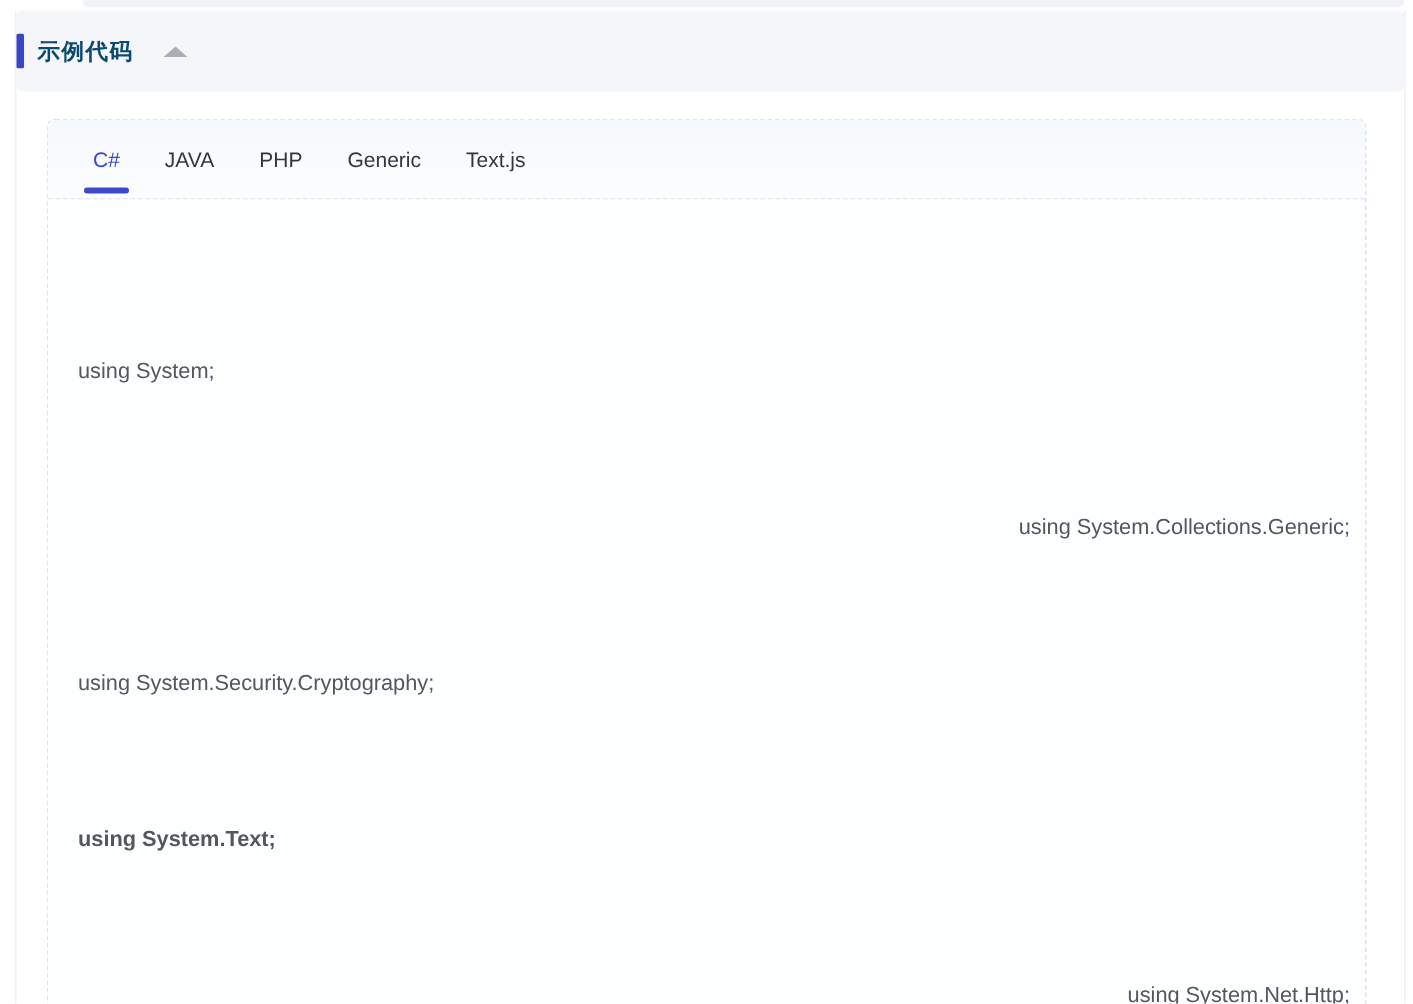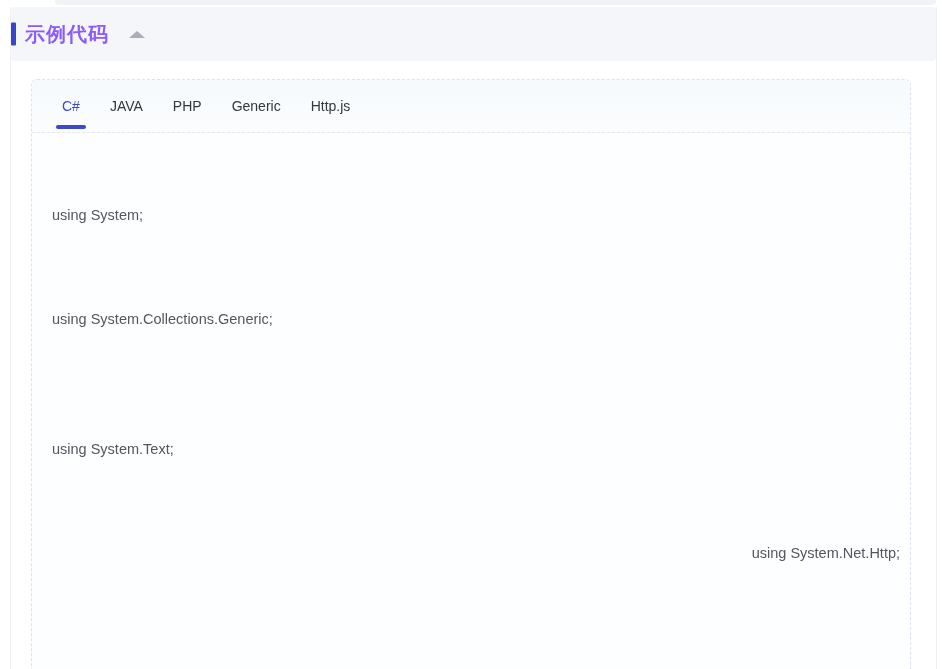--- a/index.html
+++ b/index.html
@@ -31,21 +31,21 @@
     background: #f4f6fa; border-radius: 4px;
     display: flex; align-items: center;
     cursor: pointer;
   }
   .accent {
     position: absolute; left: 0; top: 50%; transform: translateY(-50%);
     width: 5px; height: 23px; background: #3945c8; border-radius: 1px;
   }
   .band-title {
     margin-left: 14px;
-    font-size: 20px; font-weight: bold; color: #8b5cf6;
+    font-size: 15px; font-weight: bold; color: #0c4a6e;
     letter-spacing: 1px;
   }
   .collapse-arrow {
     margin-left: 20px;
     width: 0; height: 0;
     border-left: 8px solid transparent;
     border-right: 8px solid transparent;
     border-bottom: 7px solid #a9aeb8;
   }
 
@@ -116,31 +116,32 @@
     <span class="tab-label">PHP</span>
 
   </div>
 
   <div class="tab">
     <span class="tab-label">Generic</span>
 
   </div>
 
   <div class="tab">
-    <span class="tab-label">Http.js</span>
+    <span class="tab-label">Text.js</span>
 
   </div>
 </div>
       <div class="code-area">
-  <div class="code-line" style="padding-left: 0px;">using System;</div>
+  <div class="code-line" style="padding-left: 0px; margin-top: 33px;">using System;</div>
 
-  <div class="code-line" style="padding-left: 0px;">using System.Collections.Generic;</div>
+  <div class="code-line" style="padding-left: 0px; text-align: right;">using System.Collections.Generic;</div>
 
+  <div class="code-line" style="padding-left: 0px;">using System.Security.Cryptography;</div>
 
-  <div class="code-line" style="padding-left: 0px;">using System.Text;</div>
+  <div class="code-line" style="padding-left: 0px; font-weight: bold;">using System.Text;</div>
 
   <div class="code-line" style="padding-left: 0px; text-align: right;">using System.Net.Http;</div>
 
   
 
   
 
   
 
   

